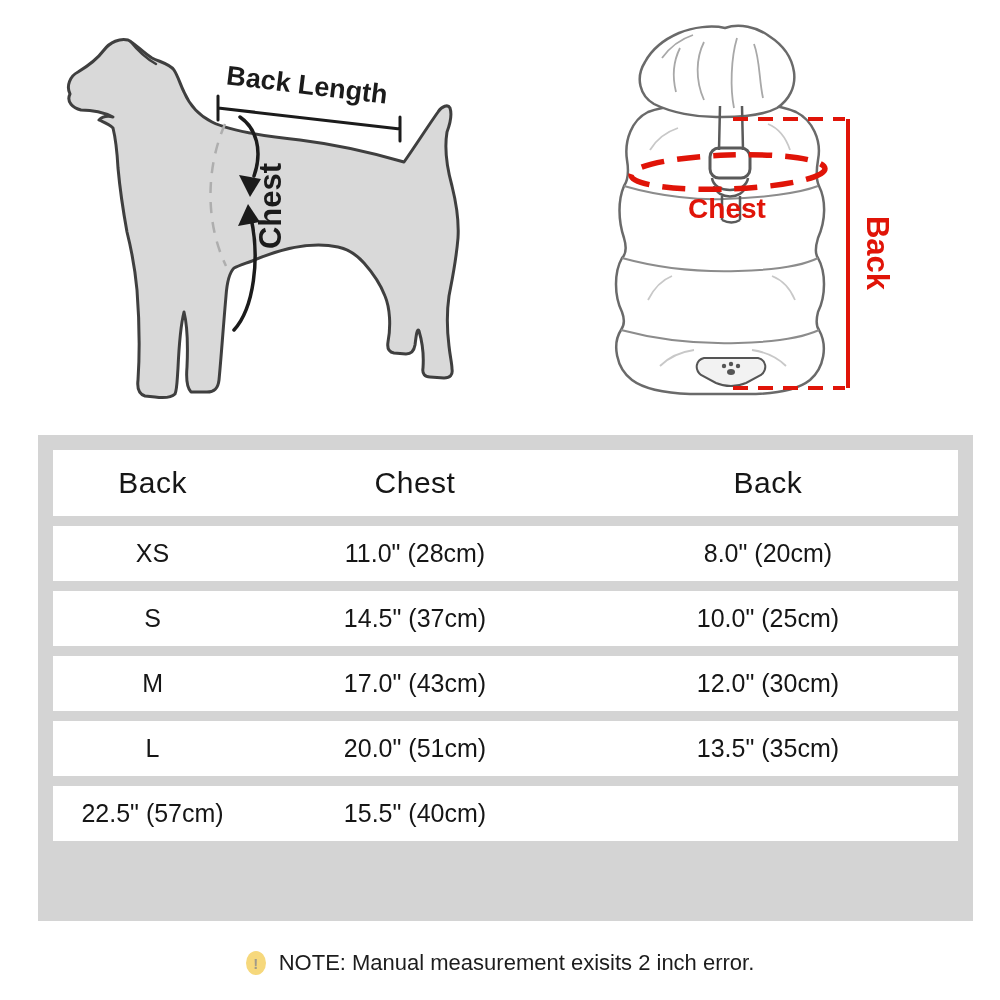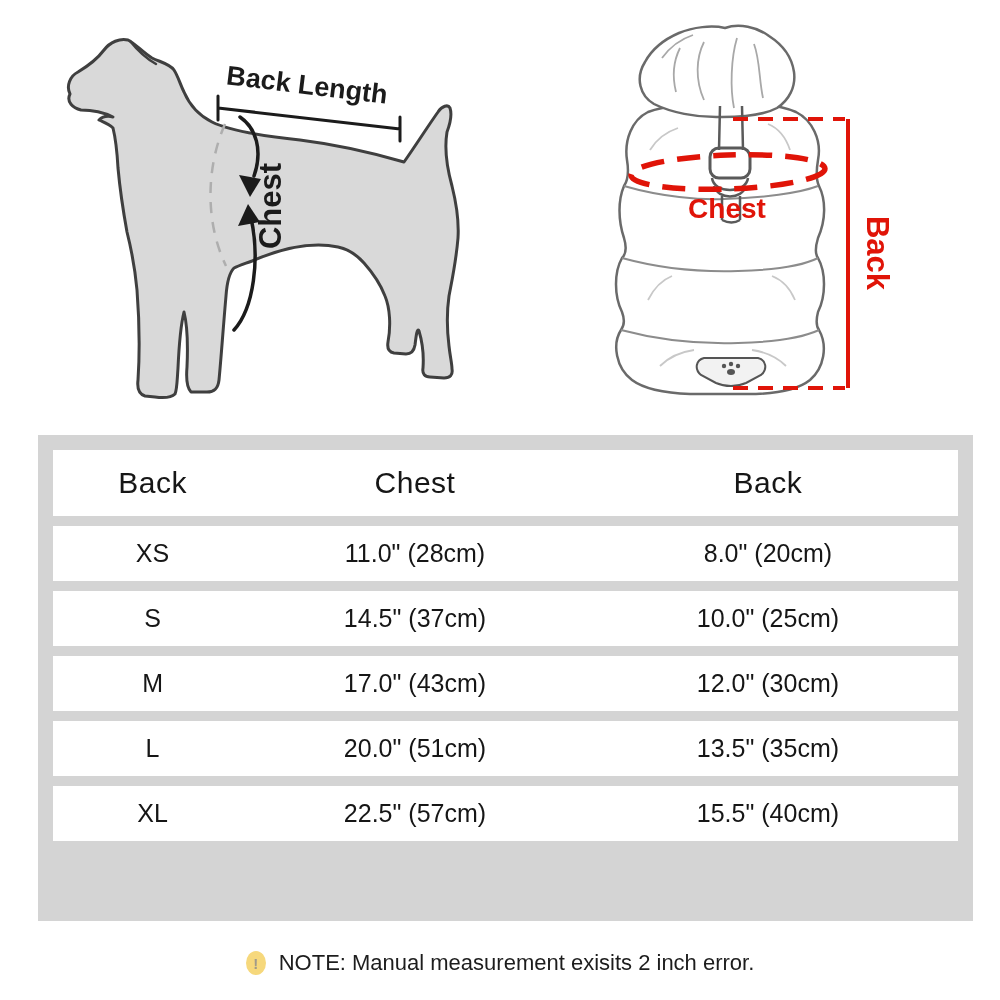--- a/index.html
+++ b/index.html
@@ -165,21 +165,20 @@
       <div class="cell">M</div>
       <div class="cell">17.0" (43cm)</div>
       <div class="cell">12.0" (30cm)</div>
     </div>
     <div class="trow data">
       <div class="cell">L</div>
       <div class="cell">20.0" (51cm)</div>
       <div class="cell">13.5" (35cm)</div>
     </div>
     <div class="trow data">
-      <div class="cell">XL</div>
       <div class="cell">22.5" (57cm)</div>
       <div class="cell">15.5" (40cm)</div>
     </div>
   </div>
 
   <div class="note">
     <div class="note-icon">!</div>
     <div>NOTE: Manual measurement exisits 2 inch error.</div>
   </div>
 

